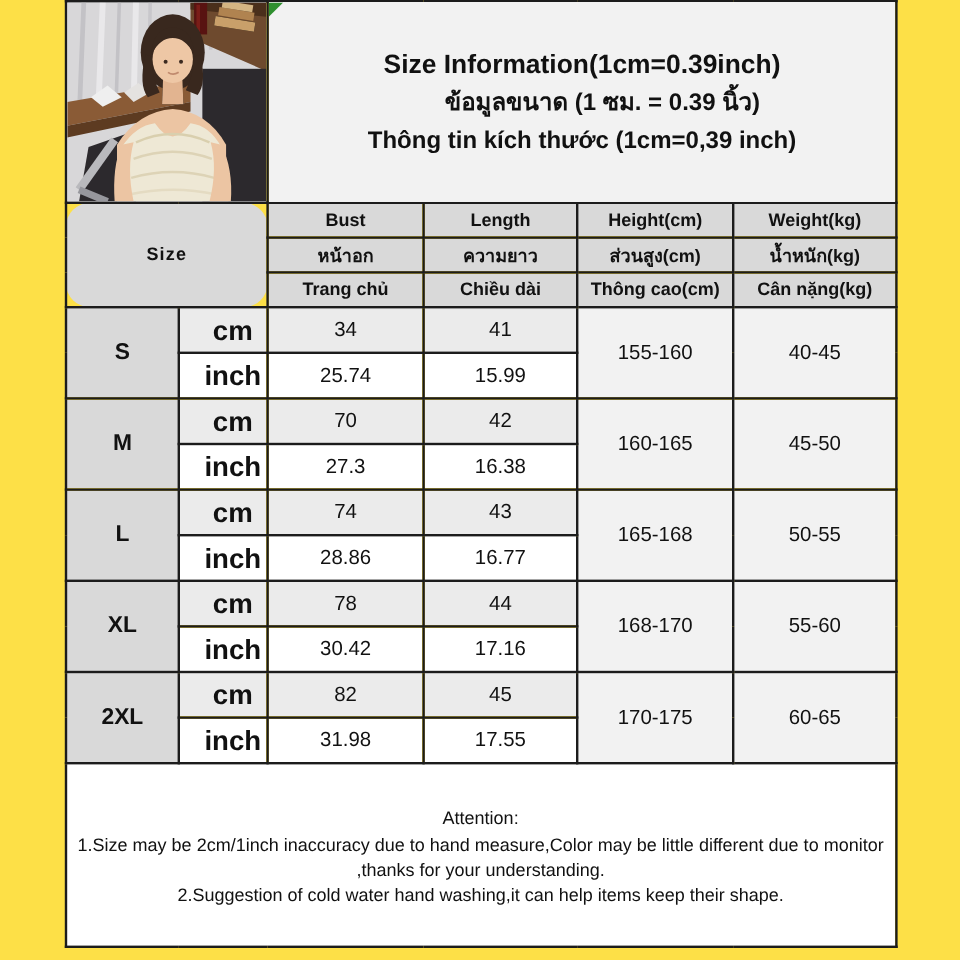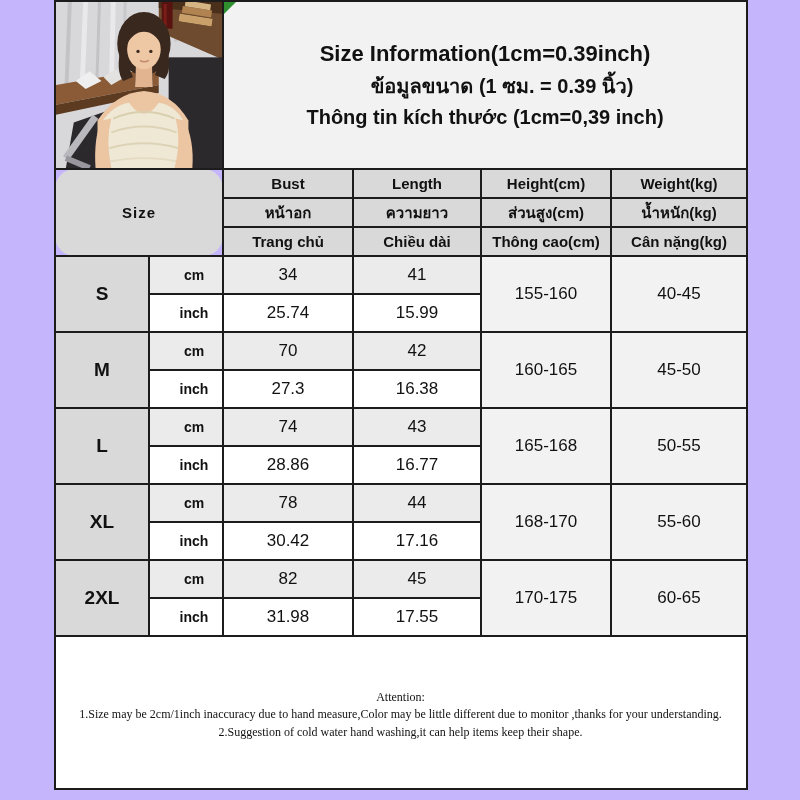--- a/index.html
+++ b/index.html
@@ -1,19 +1,19 @@
 <!DOCTYPE html>
 <html><head>
 <meta charset="utf-8">
 <style>
   * { margin: 0; padding: 0; box-sizing: border-box; }
   html, body { width: 800px; height: 800px; background: #ffffff; overflow: hidden; }
   body { font-family: "Liberation Sans", "DejaVu Sans", sans-serif; color: #111; }
 
-  .page { position: relative; width: 800px; height: 800px; background: #c4b5fd; }
+  .page { position: relative; width: 800px; height: 800px; background: #fde047; }
 
   table.size-table {
     position: absolute; left: 54px; top: 0;
     width: 692px; border-collapse: collapse; table-layout: fixed;
   }
   table.size-table td {
     border: 2px solid #1c1c1c;
     text-align: center; vertical-align: middle;
     overflow: hidden;
   }
@@ -33,28 +33,28 @@
   
   tr.header-row td { background: #d9d9d9; font-weight: bold; font-size: 15px; }
   tr.header-row { height: 29px; }
   td.size-cell { background: #d9d9d9; font-weight: bold; font-size: 38px; letter-spacing: 1px; border-radius: 20px; }
 
   
   tr.cm-row, tr.inch-row { height: 38px; }
   tr.cm-row td { background: #ebebeb; }
   tr.inch-row td { background: #ffffff; }
   td.size-label { background: #d9d9d9 !important; font-weight: bold; font-size: 19px; }
-  td.unit-cell { font-weight: bold; font-size: 14px; padding-left: 16px; }
+  td.unit-cell { font-weight: bold; font-size: 23px; padding-left: 16px; }
   td.value-cell { font-size: 17px; font-weight: normal; }
   td.range-cell { background: #f2f2f2 !important; font-size: 17px; font-weight: normal; }
 
   
   td.attention-cell {
     height: 153px; background: #ffffff; text-align: left; vertical-align: top;
-    padding: 5px 6px 0 5px; font-size: 12px; line-height: 1.42; font-family: Liberation Serif, serif;
+    padding: 5px 6px 0 5px; font-size: 15px; line-height: 1.42;
   }
   .attention-text { white-space: normal; }
 </style>
 </head>
 <body>
 
 <div class="page">
   <table class="size-table">
     <colgroup>
       <col style="width:94px">

